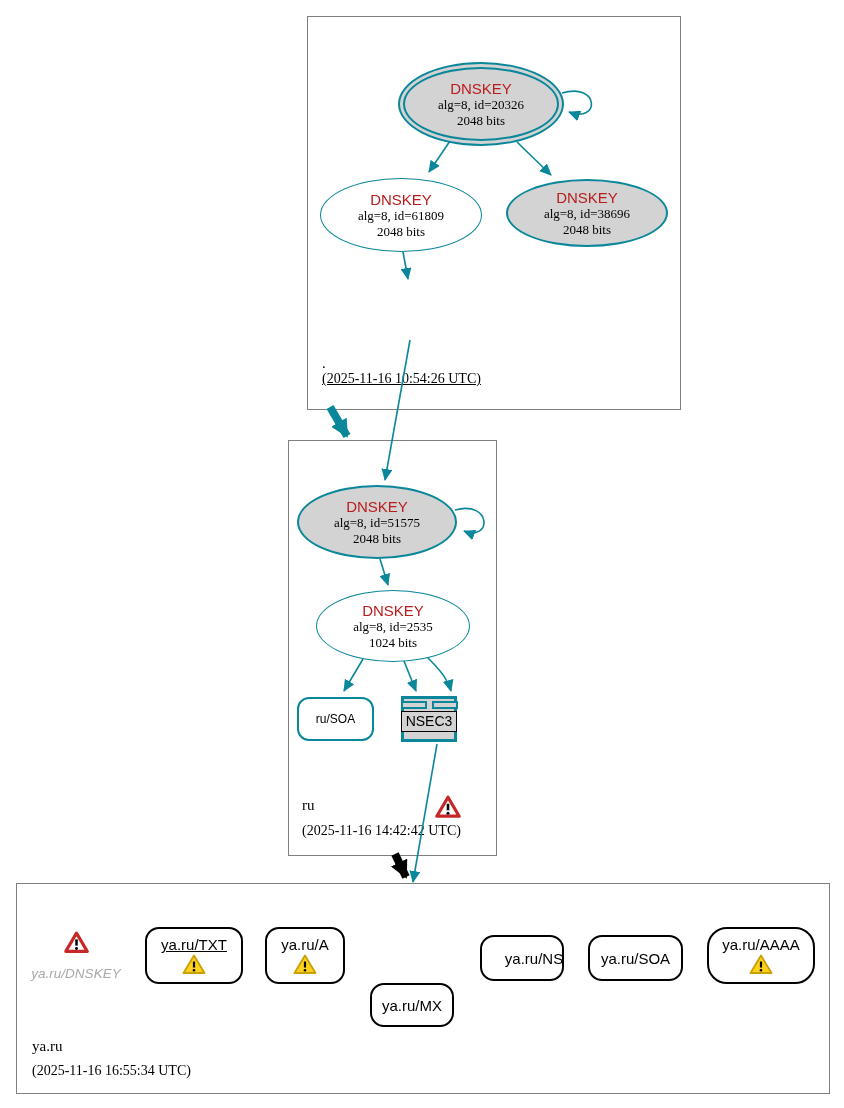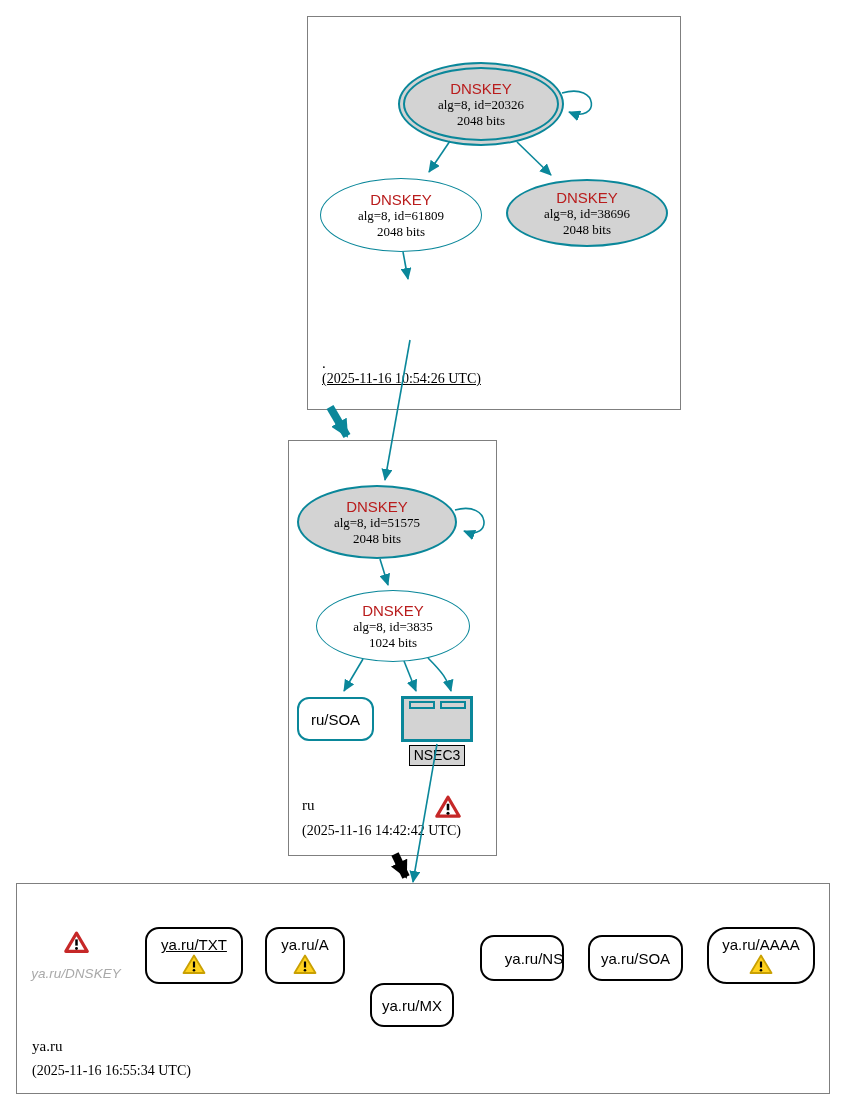--- a/index.html
+++ b/index.html
@@ -15,21 +15,21 @@
   .e-teal{border:1.5px solid #0a879a;background:#fff;}
   .e-teal-thick{border:2.5px solid #0a879a;background:#d3d3d3;}
   .e-double-outer{border:2px solid #0a879a;background:#d3d3d3;}
   .e-double-inner{position:absolute;left:3px;top:3px;right:3px;bottom:3px;border:2px solid #0a879a;
                   border-radius:50%;display:flex;flex-direction:column;align-items:center;
                   justify-content:center;text-align:center;}
   .rrbox{position:absolute;border:2px solid #000;border-radius:14px;background:#fff;
          display:flex;flex-direction:column;align-items:center;justify-content:center;gap:1px;
          font-size:15px;color:#000;box-sizing:border-box;}
   .rrbox-teal{position:absolute;border:2px solid #0a879a;border-radius:12px;background:#fff;
-         display:flex;align-items:center;justify-content:center;font-size:15px;color:#000;box-sizing:border-box;}
+         display:flex;align-items:center;justify-content:center;font-size:12px;color:#000;box-sizing:border-box;}
   .nsec3{position:absolute;border:3px solid #0a879a;background:#d3d3d3;box-sizing:border-box;
          display:flex;flex-direction:column;align-items:center;padding:2px 3px;}
   .nsec3-cells{display:flex;gap:5px;margin-bottom:2px;}
   .nsec3-cell{width:26px;height:8px;border:2px solid #0a879a;background:#d3d3d3;box-sizing:border-box;}
   .nsec3-label{border:1.5px solid #000;padding:0 4px;font-size:14px;color:#000;background:#d3d3d3;line-height:1.35;}
   .dnskey-island{position:absolute;display:flex;flex-direction:column;align-items:center;gap:12px;}
   .dnskey-island .lbl{font-style:italic;font-size:13.5px;color:#a9a9a9;}
   .arrow-layer{position:absolute;left:0;top:0;width:844px;height:1108px;pointer-events:none;}
   .wicon{display:block;}
 </style>
@@ -67,29 +67,29 @@
   <div class="zone-ts" style="left:322px;top:371px;text-decoration:underline;">(2025-11-16 10:54:26 UTC)</div>
 
   <div class="ellipse e-teal-thick" style="left:297px;top:485px;width:160px;height:74px;">
     <div class="title">DNSKEY</div>
     <div class="detail">alg=8, id=51575</div>
     <div class="detail">2048 bits</div>
   </div>
 
   <div class="ellipse e-teal" style="left:316px;top:590px;width:154px;height:72px;">
     <div class="title">DNSKEY</div>
-    <div class="detail">alg=8, id=3835</div>
+    <div class="detail">alg=8, id=2535</div>
     <div class="detail">1024 bits</div>
   </div>
 
   <div class="rrbox-teal" style="left:297px;top:697px;width:77px;height:44px;">
     <span>ru/SOA</span>
   </div>
 
-  <div class="nsec3" style="left:401px;top:696px;width:72px;height:46px;gap:34px;">
+  <div class="nsec3" style="left:401px;top:696px;width:56px;height:46px;">
     <div class="nsec3-cells">
       <div class="nsec3-cell"></div>
       <div class="nsec3-cell"></div>
     </div>
     <div class="nsec3-label">NSEC3</div>
   </div>
 
   <div class="zone-label" style="left:302px;top:797px;">ru</div>
   <div style="position:absolute;left:435px;top:795px;">
     <svg class="wicon" width="26" height="24" viewBox="0 0 24 22">

